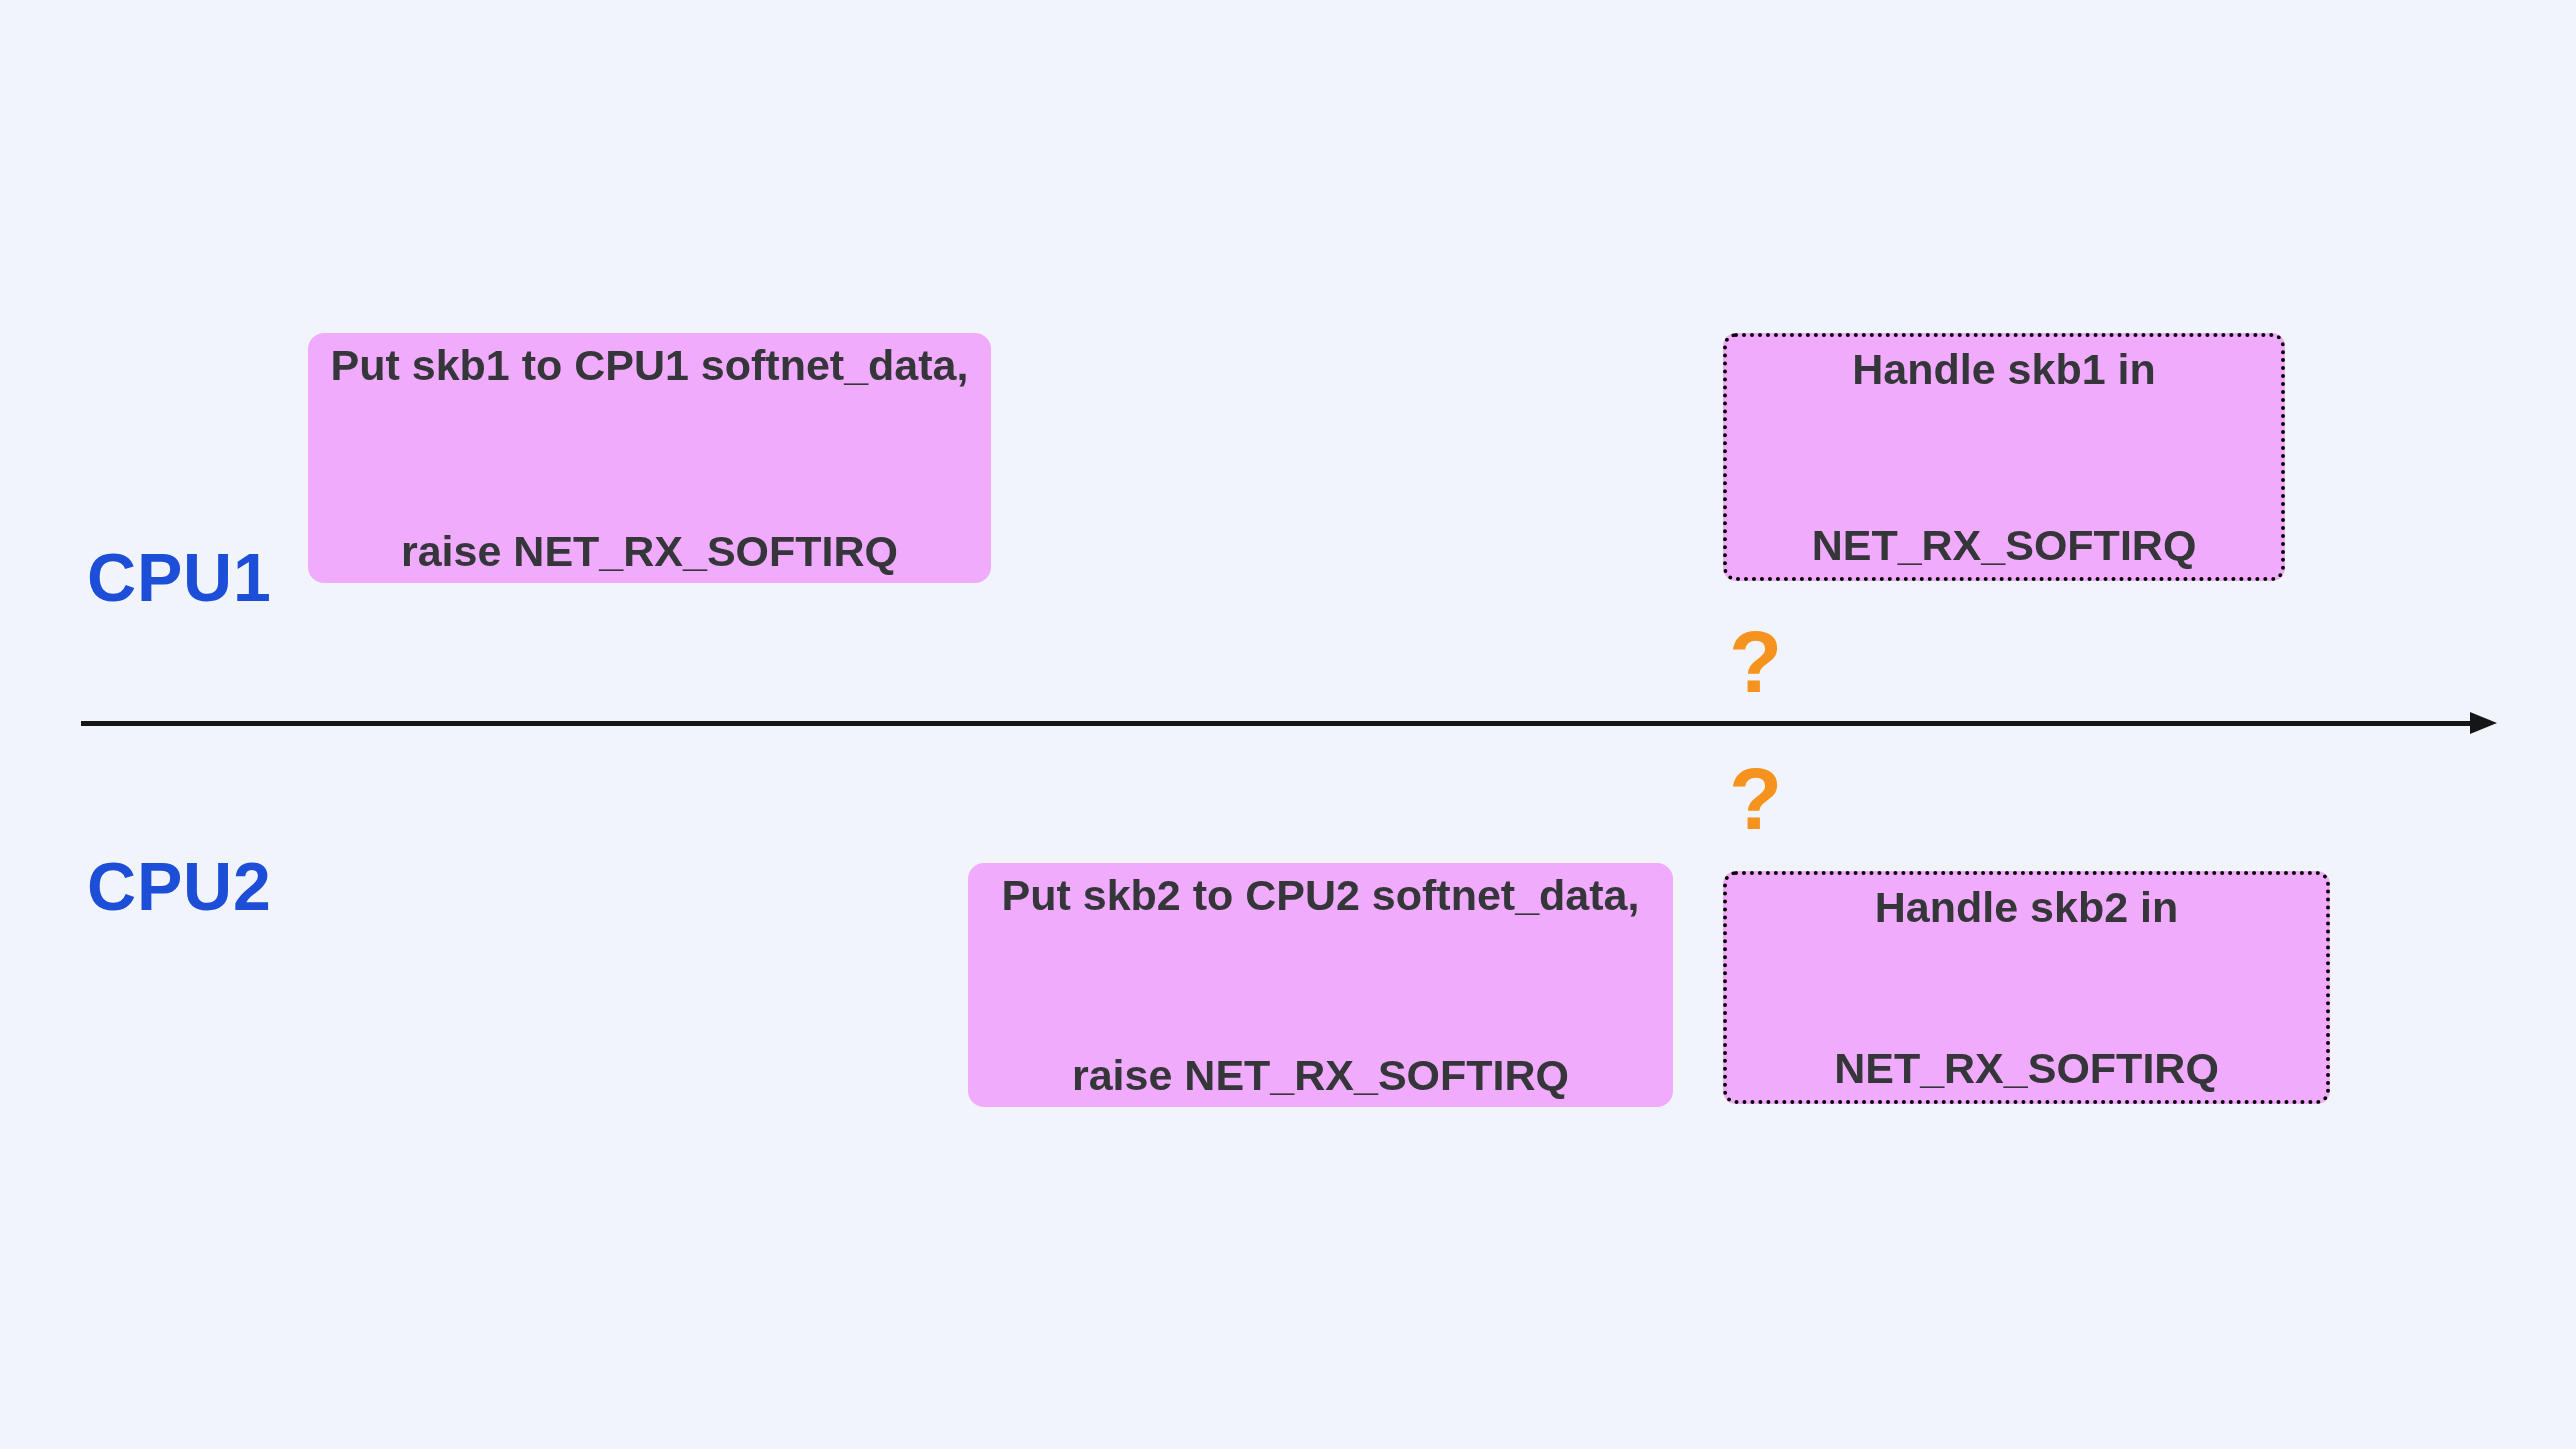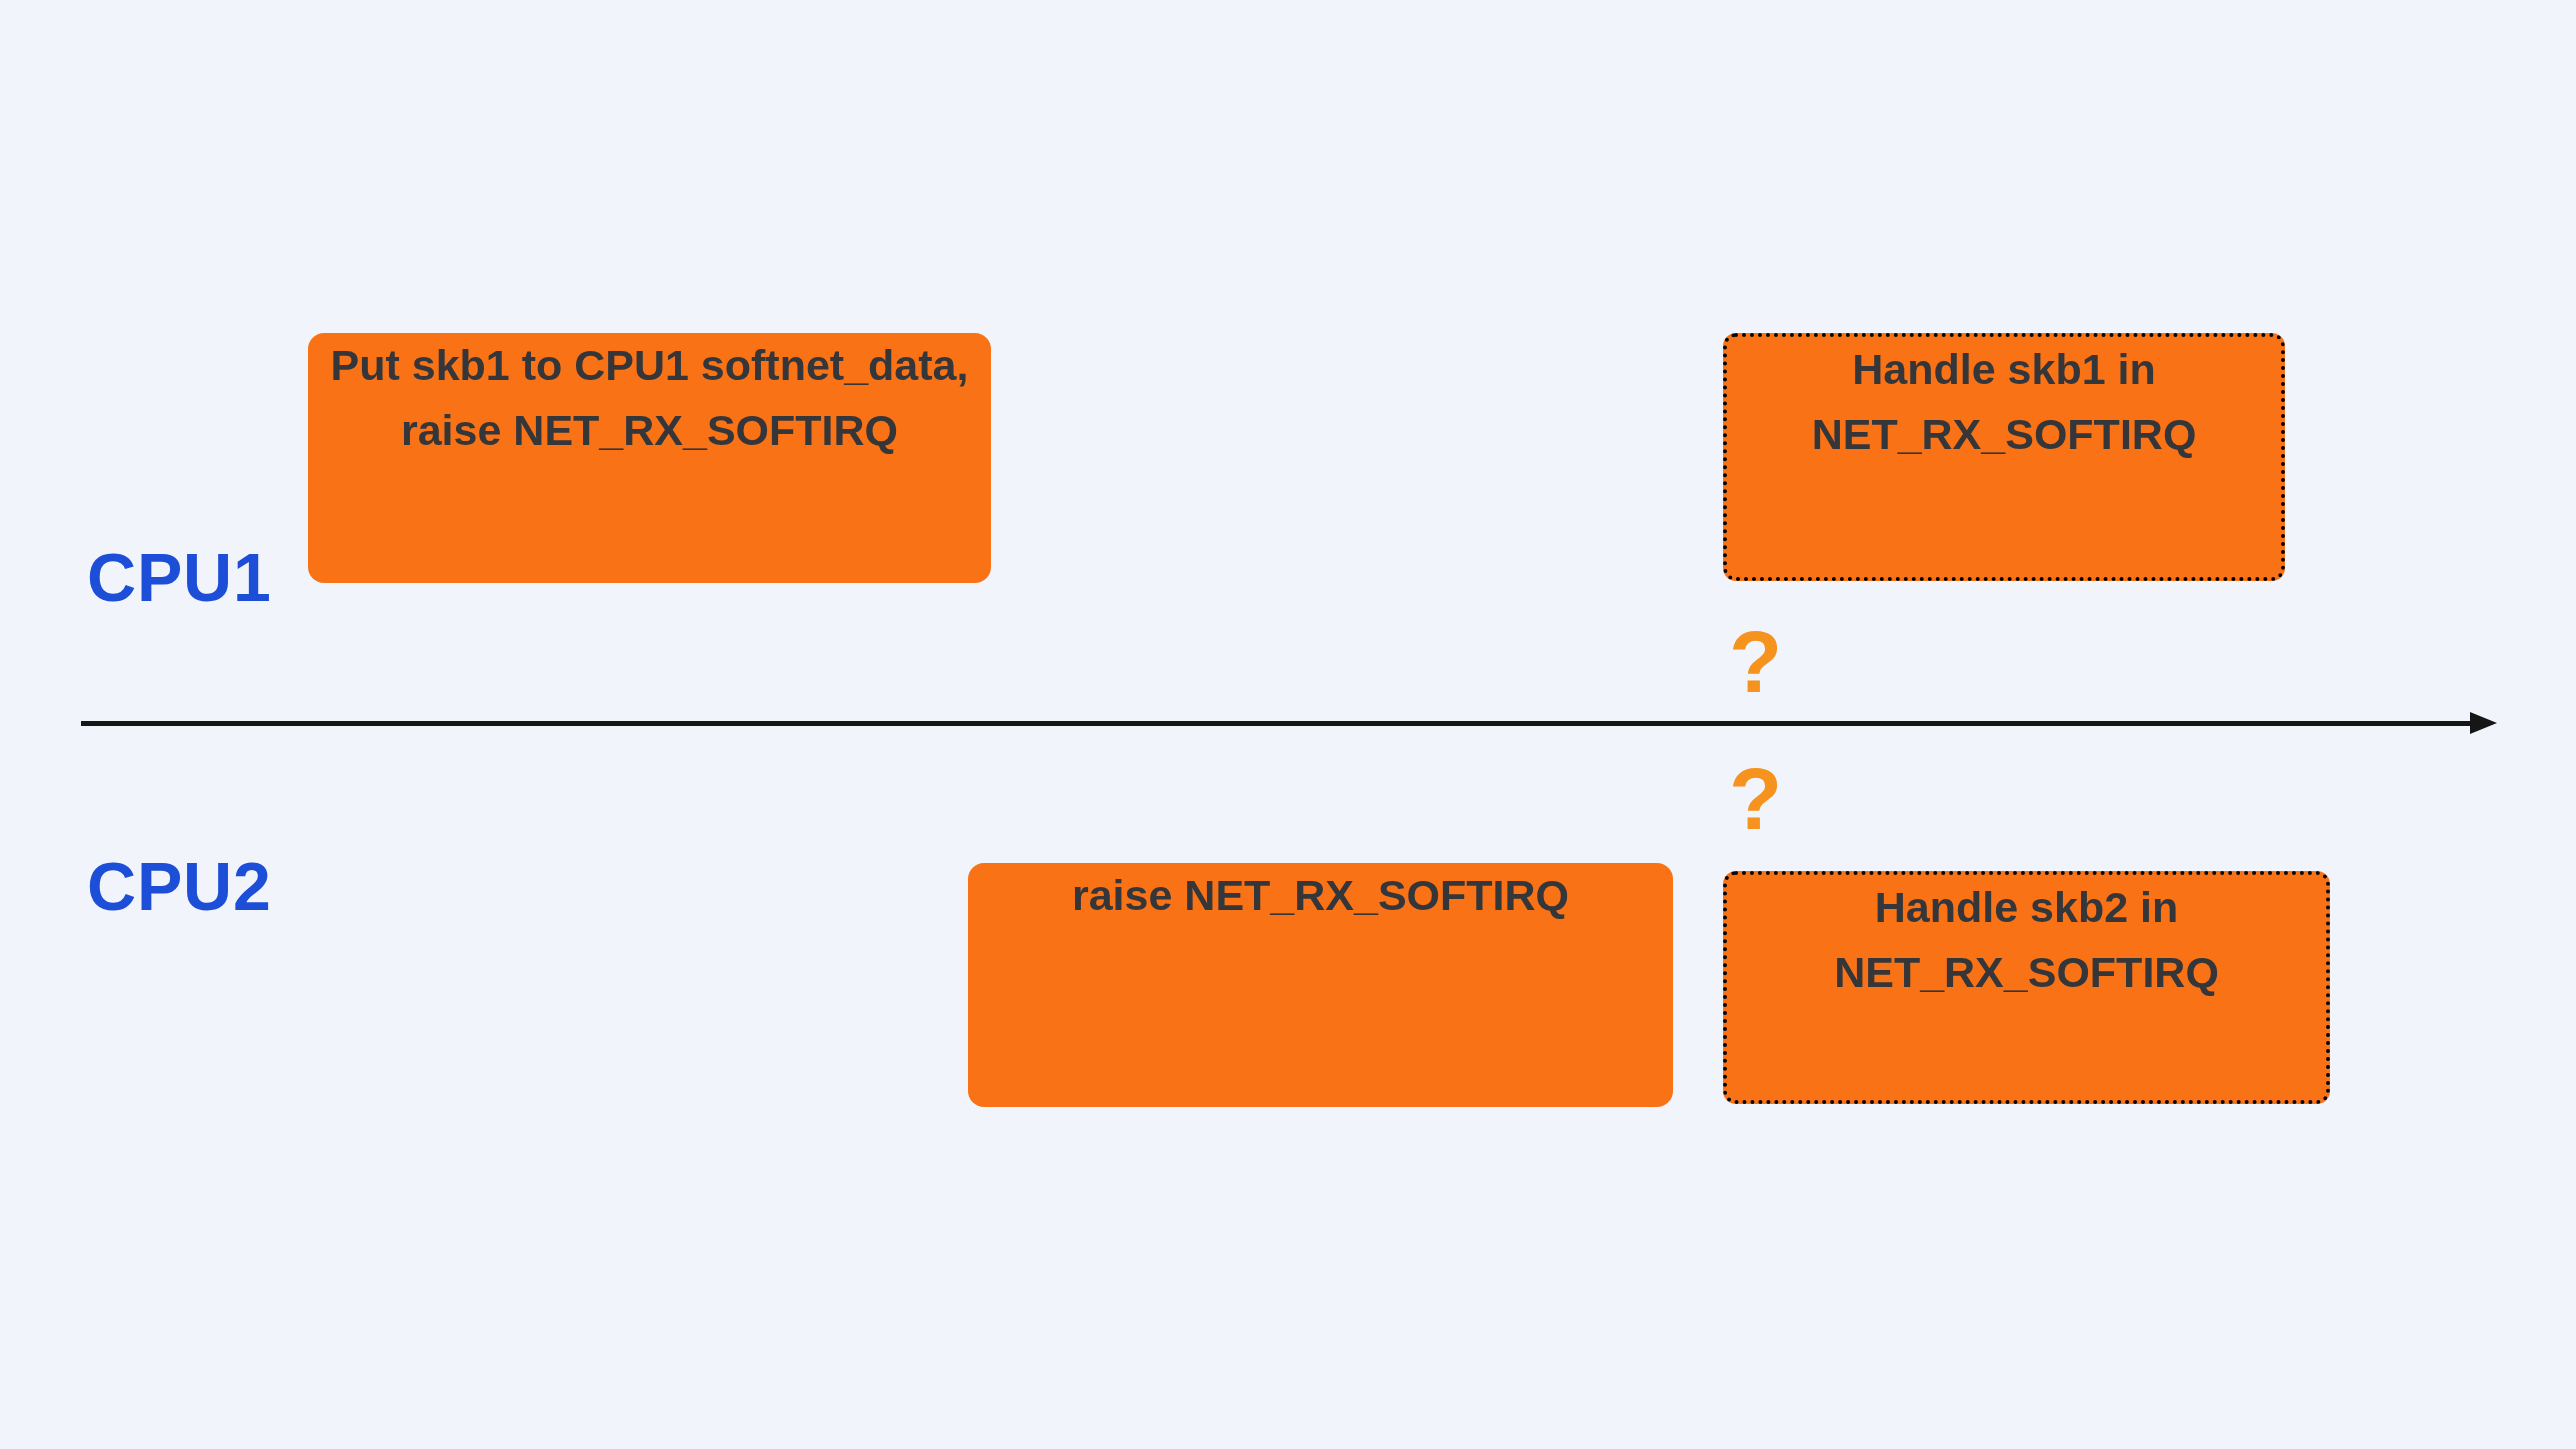--- a/index.html
+++ b/index.html
@@ -45,25 +45,25 @@
     width: 0;
     height: 0;
     border-left: 27px solid #161616;
     border-top: 11.3px solid transparent;
     border-bottom: 11.3px solid transparent;
   }
 
   .task-box {
     position: absolute;
     box-sizing: border-box;
-    background: #f97316;
+    background: #f0abfc;
     border-radius: 16px;
     display: flex;
     flex-direction: column;
-    justify-content: flex-start;
+    justify-content: space-between;
     align-items: center;
     text-align: center;
     color: #35363a;
     font-size: 43px;
     font-weight: bold;
     line-height: 1.5;
   }
   .task-box.dotted {
     border: 4px dotted #060606;
     border-radius: 13px;
@@ -100,20 +100,21 @@
     <span>Put skb1 to CPU1 softnet_data,</span>
     <span>raise NET_RX_SOFTIRQ</span>
   </div>
 
   <div class="task-box dotted" id="box-handle-skb1">
     <span>Handle skb1 in</span>
     <span>NET_RX_SOFTIRQ</span>
   </div>
 
   <div class="task-box solid" id="box-put-skb2">
+    <span>Put skb2 to CPU2 softnet_data,</span>
     <span>raise NET_RX_SOFTIRQ</span>
   </div>
 
   <div class="task-box dotted" id="box-handle-skb2">
     <span>Handle skb2 in</span>
     <span>NET_RX_SOFTIRQ</span>
   </div>
 
   <div class="qmark" id="qmark-top">?</div>
 

